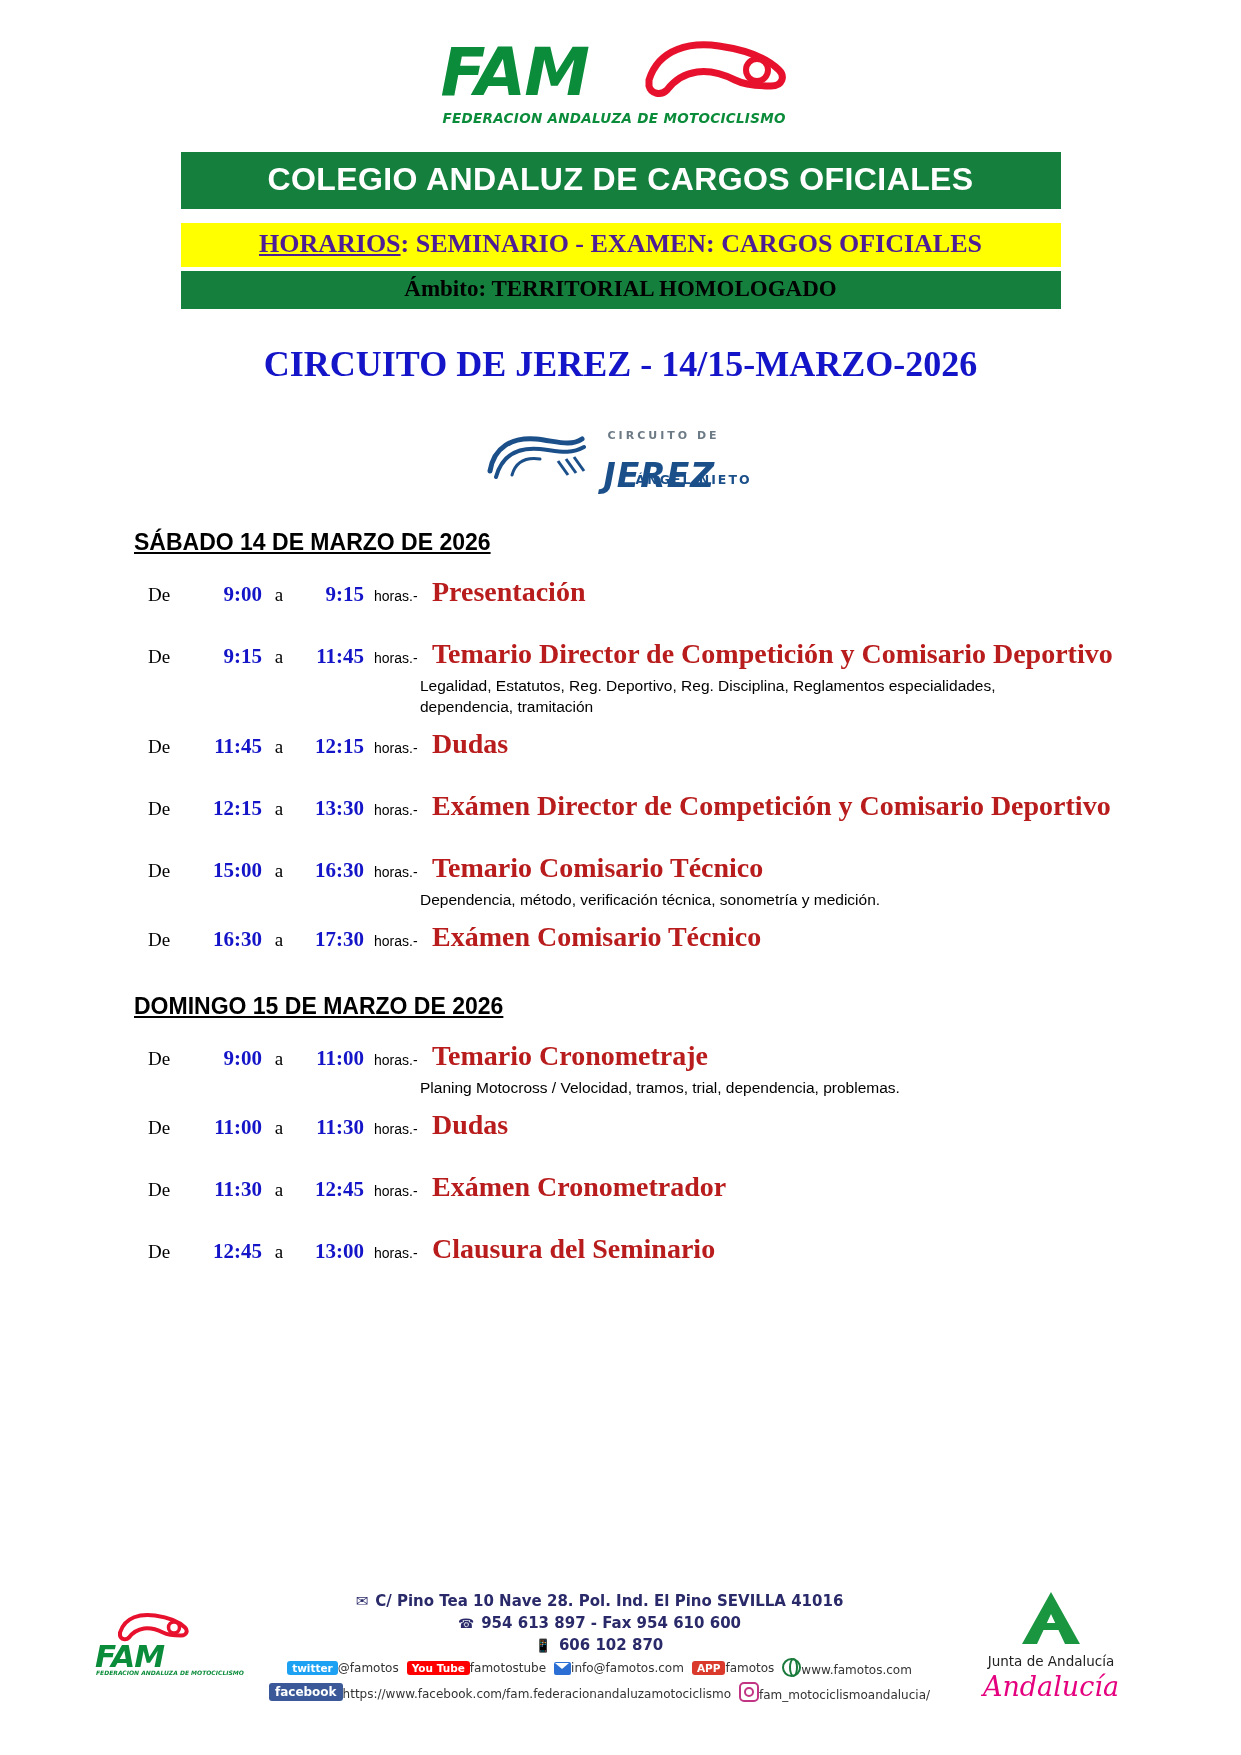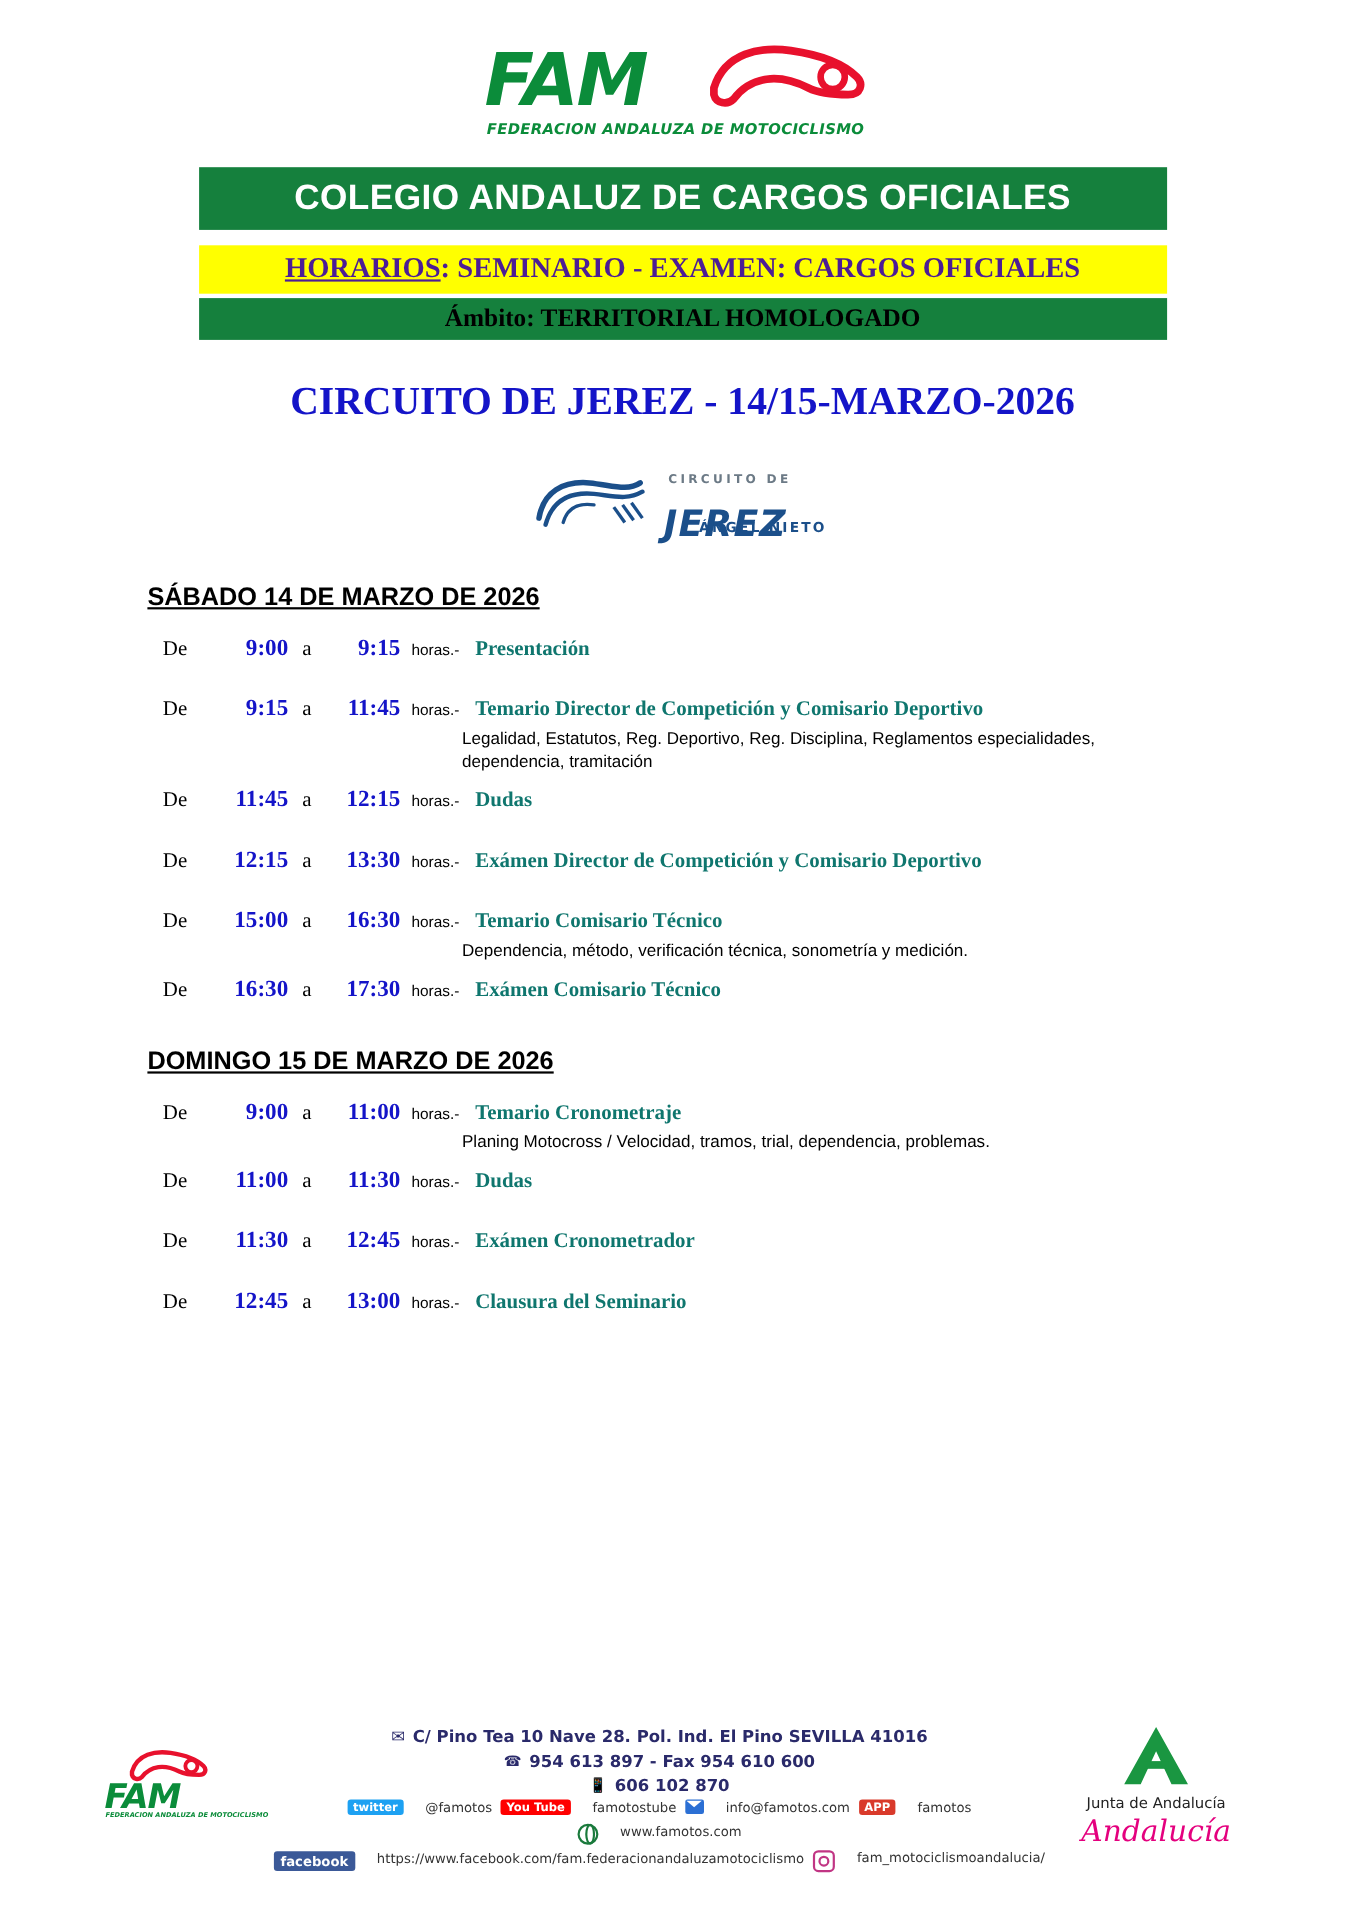--- a/index.html
+++ b/index.html
@@ -215,22 +215,22 @@
   }
   .lbl-horas {
     font-family: "Liberation Sans", sans-serif;
     font-size: 14px;
     margin-left: 10px;
     width: 58px;
   }
   .slot-title {
     font-family: "Liberation Serif", serif;
     font-weight: bold;
-    font-size: 19px;
-    color: #0f766e;
+    font-size: 28px;
+    color: #b91c1c;
   }
   .slot-desc {
     font-family: "Liberation Sans", sans-serif;
     font-size: 15.5px;
     color: #000;
     margin-left: 420px;
     margin-top: 2px;
     margin-bottom: 10px;
     max-width: 640px;
     line-height: 1.35;
@@ -305,22 +305,22 @@
   .fc-row {
     display: flex;
     align-items: center;
     justify-content: center;
     gap: 8px;
     margin-bottom: 5px;
     flex-wrap: wrap;
   }
   .chip {
     display: inline-flex;
-    align-items: flex-start;
-    gap: 20px;
+    align-items: flex-end;
+    gap: 0;
     font-family: "DejaVu Sans", sans-serif;
     font-size: 12px;
     color: #333;
   }
   .chip-badge {
     display: inline-block;
     padding: 1px 5px;
     border-radius: 3px;
     color: #fff;
     font-size: 10.5px;

